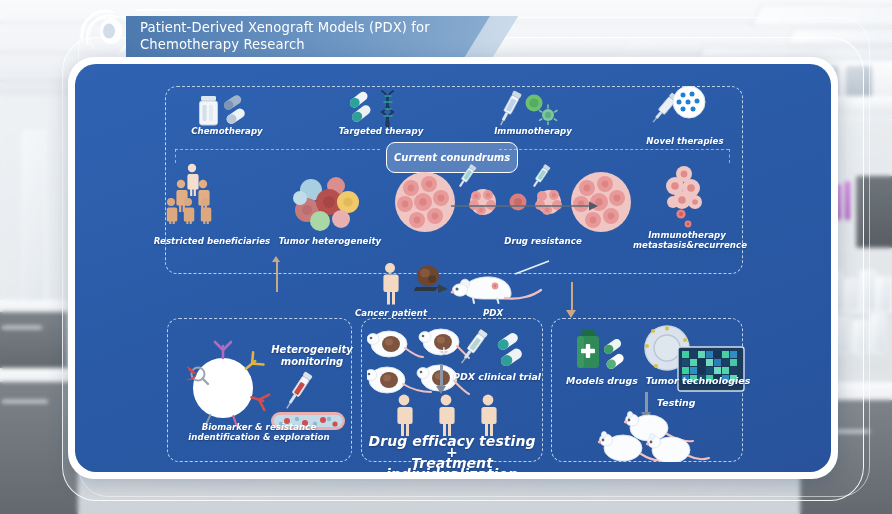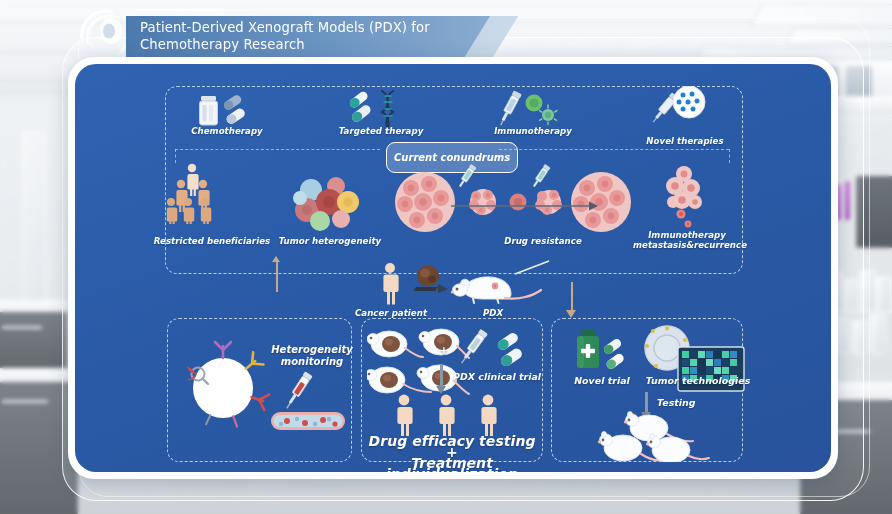--- a/index.html
+++ b/index.html
@@ -566,20 +566,24 @@
         </g>
         <g fill="#8fb8cf">
           <circle cx="10" cy="18" r="2.2"></circle>
             <circle cx="26" cy="13" r="2.2"></circle>
             <circle cx="44" cy="18" r="2.2"></circle>
             <circle cx="58" cy="13" r="2.2"></circle>
         </g>
       </svg>
     </div>
 
+    <div class="lab" style="left:96px;top:358px;width:176px;">
+      <span>Biomarker &amp; resistance</span><br>
+      <span>indentification &amp; exploration</span>
+    </div>
 
     <div class="dashbox" style="left:286px;top:254px;width:180px;height:142px;"></div>
 
     <div class="ico" style="left:292px;top:262px;">
       <svg width="106" height="80" viewBox="0 0 106 80">
         <g>
 
           <g transform="translate(0,0)">
             <ellipse cx="22" cy="18" rx="18" ry="13" fill="#fbfcfd" stroke="#dde5ed" stroke-width=".9"></ellipse>
             <ellipse cx="6" cy="13" rx="6" ry="5.5" fill="#fbfcfd" stroke="#dde5ed" stroke-width=".8"></ellipse>
@@ -684,21 +688,21 @@
         <g transform="rotate(-36 44 20)">
           <rect x="35" y="14" width="19" height="9" rx="4.5" fill="#eef6f1"></rect>
           <rect x="35" y="14" width="9.5" height="9" rx="4.5" fill="#3f9c66"></rect>
         </g>
         <g transform="rotate(-36 46 34)">
           <rect x="37" y="29" width="19" height="9" rx="4.5" fill="#ffffff"></rect>
           <rect x="37" y="29" width="9.5" height="9" rx="4.5" fill="#56b07a"></rect>
         </g>
       </svg>
     </div>
-    <div class="lab" style="left:484px;top:312px;width:86px;font-size:9.4px;">Novel trial</div>
+    <div class="lab" style="left:484px;top:312px;width:86px;font-size:9.4px;">Models drugs</div>
 
     <div class="ico" style="left:566px;top:258px;">
       <svg width="52" height="52" viewBox="0 0 52 52">
         <circle cx="26" cy="26" r="22" fill="#e9eef3" opacity=".92"></circle>
         <circle cx="26" cy="26" r="22" fill="none" stroke="#ccd7e1" stroke-width="1.4"></circle>
         <circle cx="26" cy="26" r="13" fill="#dfe7ee"></circle>
         <circle cx="26" cy="26" r="13" fill="none" stroke="#b9c6d3" stroke-width="1.4"></circle>
         <g fill="#d9c13f">
           <circle cx="26" cy="6.5" r="2"></circle>
             <circle cx="44" cy="18" r="2"></circle>

